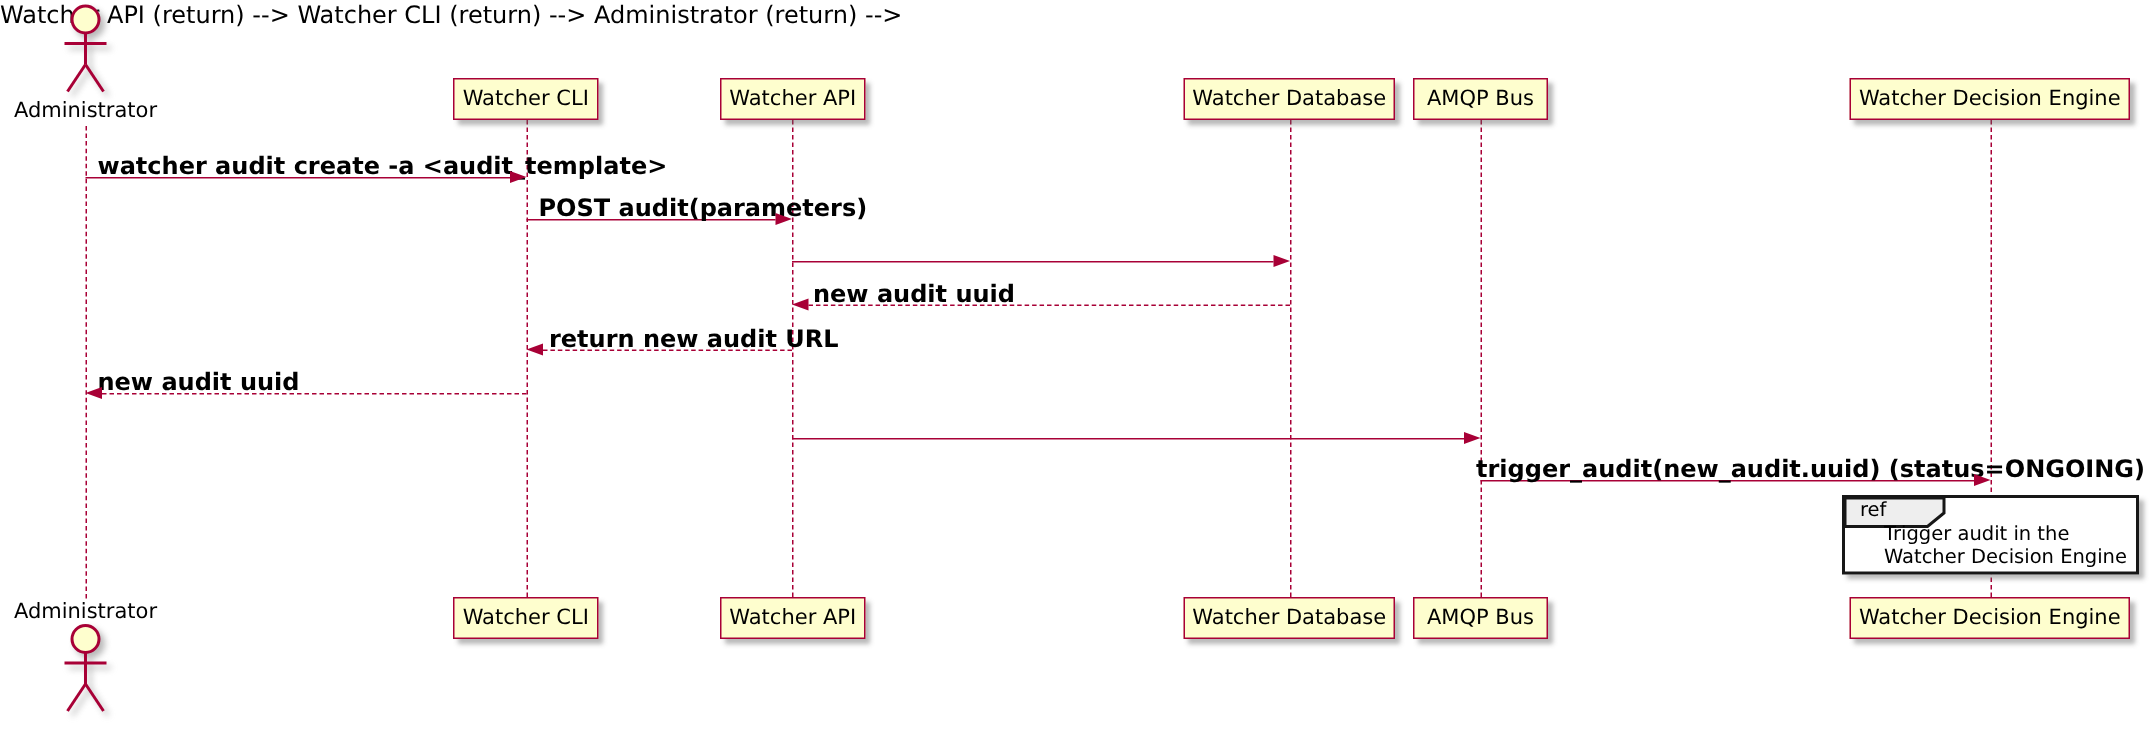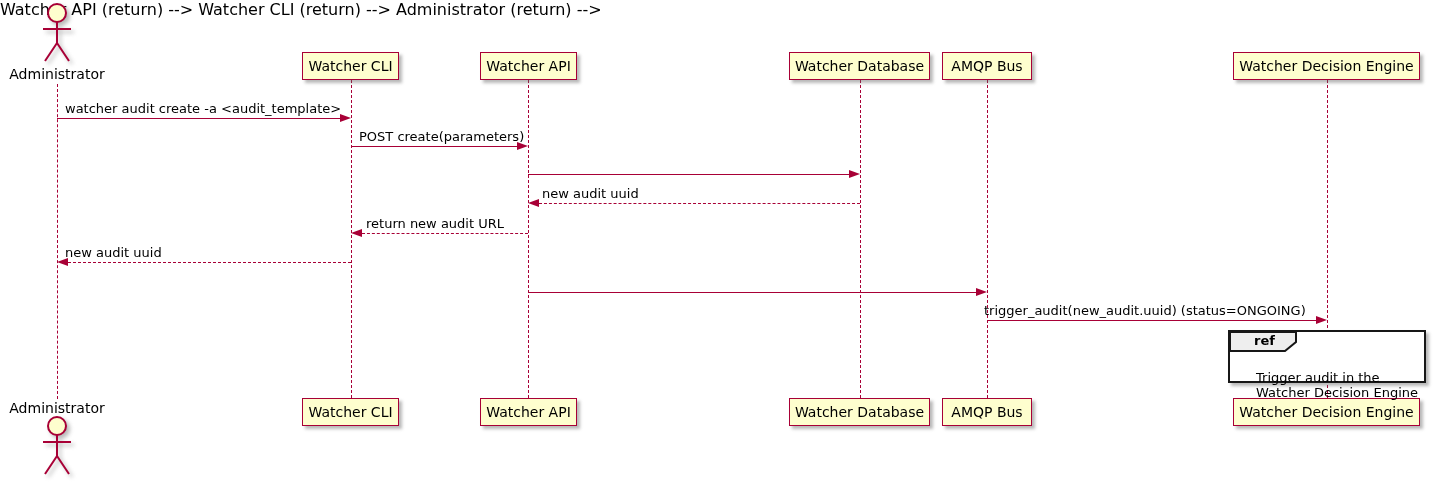--- a/index.html
+++ b/index.html
@@ -14,37 +14,37 @@
     box-shadow:3px 3px 3px rgba(100,100,100,0.45);
     display:flex;align-items:center;justify-content:center;
     font-size:14px;white-space:nowrap;padding:0 6px;z-index:3;
   }
   
   .lifeline{position:absolute;width:0;border-left:1px dashed #A80036;z-index:0;}
   
   .actor-label{position:absolute;width:120px;text-align:center;font-size:14px;z-index:3;}
   .actor-svg{position:absolute;z-index:3;filter:drop-shadow(3px 3px 2px rgba(100,100,100,0.45));}
   
-  .mlabel{position:absolute;font-size:13px;white-space:nowrap;z-index:2;}
+  .mlabel{position:absolute;font-size:16px;white-space:nowrap;z-index:2;font-weight:bold;}
   .mline{position:absolute;height:0;z-index:1;}
   .mline.solid{border-top:1px solid #A80036;}
   .mline.dashed{border-top:1px dashed #A80036;}
   .ahead{position:absolute;width:0;height:0;z-index:2;
          border-top:4px solid transparent;border-bottom:4px solid transparent;}
   .ahead.right{border-left:11px solid #A80036;}
   .ahead.left{border-right:11px solid #A80036;}
   
   .refbox{
     position:absolute;box-sizing:border-box;background:#ffffff;
     border:2px solid #171717;z-index:4;
     box-shadow:3px 3px 3px rgba(100,100,100,0.45);
   }
   .reftab-svg{position:absolute;left:-1px;top:-1px;}
-  .reftag{position:absolute;left:24px;top:1px;font-size:13px;font-weight:bold;z-index:5;}
-  .reftext{position:absolute;left:26px;top:17px;font-size:13px;line-height:15px;white-space:nowrap;margin-top:21px;}
+  .reftag{position:absolute;left:10px;top:1px;font-size:13px;font-weight:normal;z-index:5;}
+  .reftext{position:absolute;left:26px;top:17px;font-size:13px;line-height:15px;white-space:nowrap;}
 </style>
 </head>
 <body>
 
 <div class="canvas">
 
   
   <div class="lifeline" style="left:57px;top:84px;height:315px"></div>
   <div class="lifeline" style="left:351px;top:80px;height:318px"></div>
   <div class="lifeline" style="left:528px;top:80px;height:318px"></div>
@@ -79,21 +79,21 @@
     <span>Watcher Decision Engine</span>
     </div>
 
   
   
   <div class="mlabel" style="left:65px;top:101px">watcher audit create -a &lt;audit_template&gt;</div>
   <div class="mline solid" style="left:57px;top:118px;width:283px"></div>
   <div class="ahead right" style="left:340px;top:114px"></div>
 
   
-  <div class="mlabel" style="left:359px;top:129px">POST create(parameters)</div>
+  <div class="mlabel" style="left:359px;top:129px">POST audit(parameters)</div>
   <div class="mline solid" style="left:351px;top:146px;width:166px"></div>
   <div class="ahead right" style="left:517px;top:142px"></div>
 
   
   <div class="mline solid" style="left:528px;top:174px;width:321px"></div>
   <div class="ahead right" style="left:849px;top:170px"></div>
 
    Watcher API (return) --&gt;
   <div class="mlabel" style="left:542px;top:186px">new audit uuid</div>
   <div class="mline dashed" style="left:539px;top:203px;width:321px"></div>

